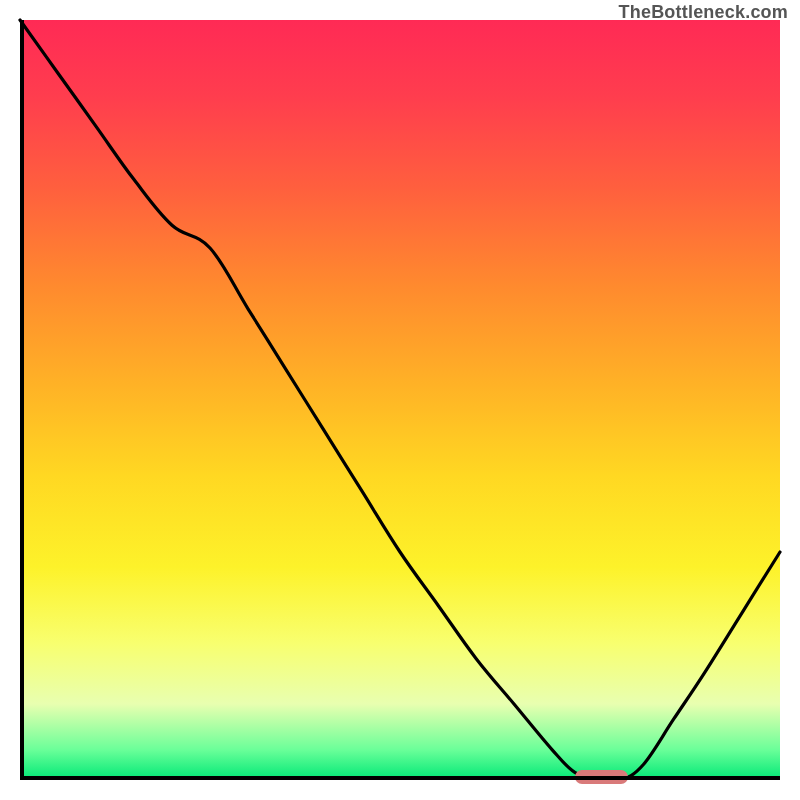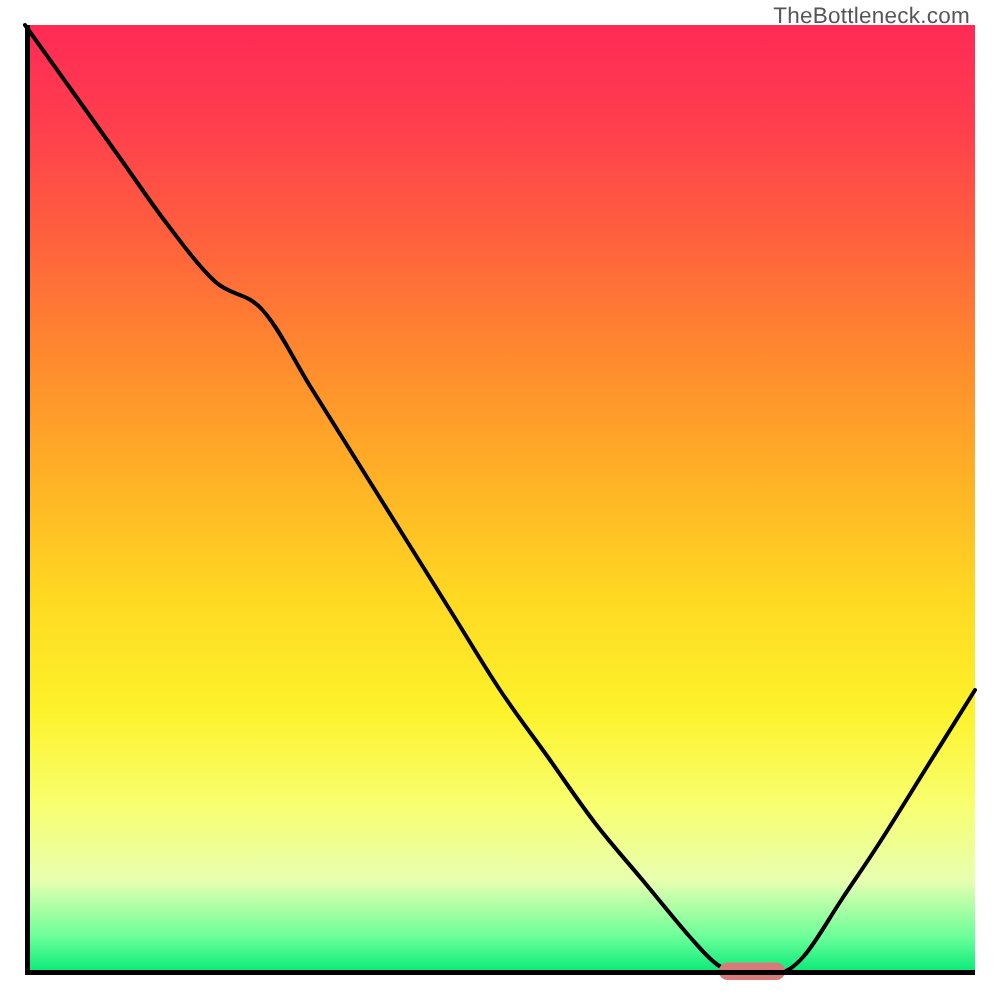--- a/index.html
+++ b/index.html
@@ -48,24 +48,24 @@
   }
   .axis-bottom {
     left: 20px;
     top: 776px;
     width: 760px;
     height: 4px;
   }
   .watermark {
     position: absolute;
     top: 2px;
-    right: 24px;
+    right: 12px;
     color: #555;
     font-size: 18px;
-    font-weight: 400;
+    font-weight: 700;
     letter-spacing: 0.2px;
   }
   svg.curve {
     position: absolute;
     left: 20px;
     top: 20px;
     width: 760px;
     height: 760px;
     overflow: visible;
   }

